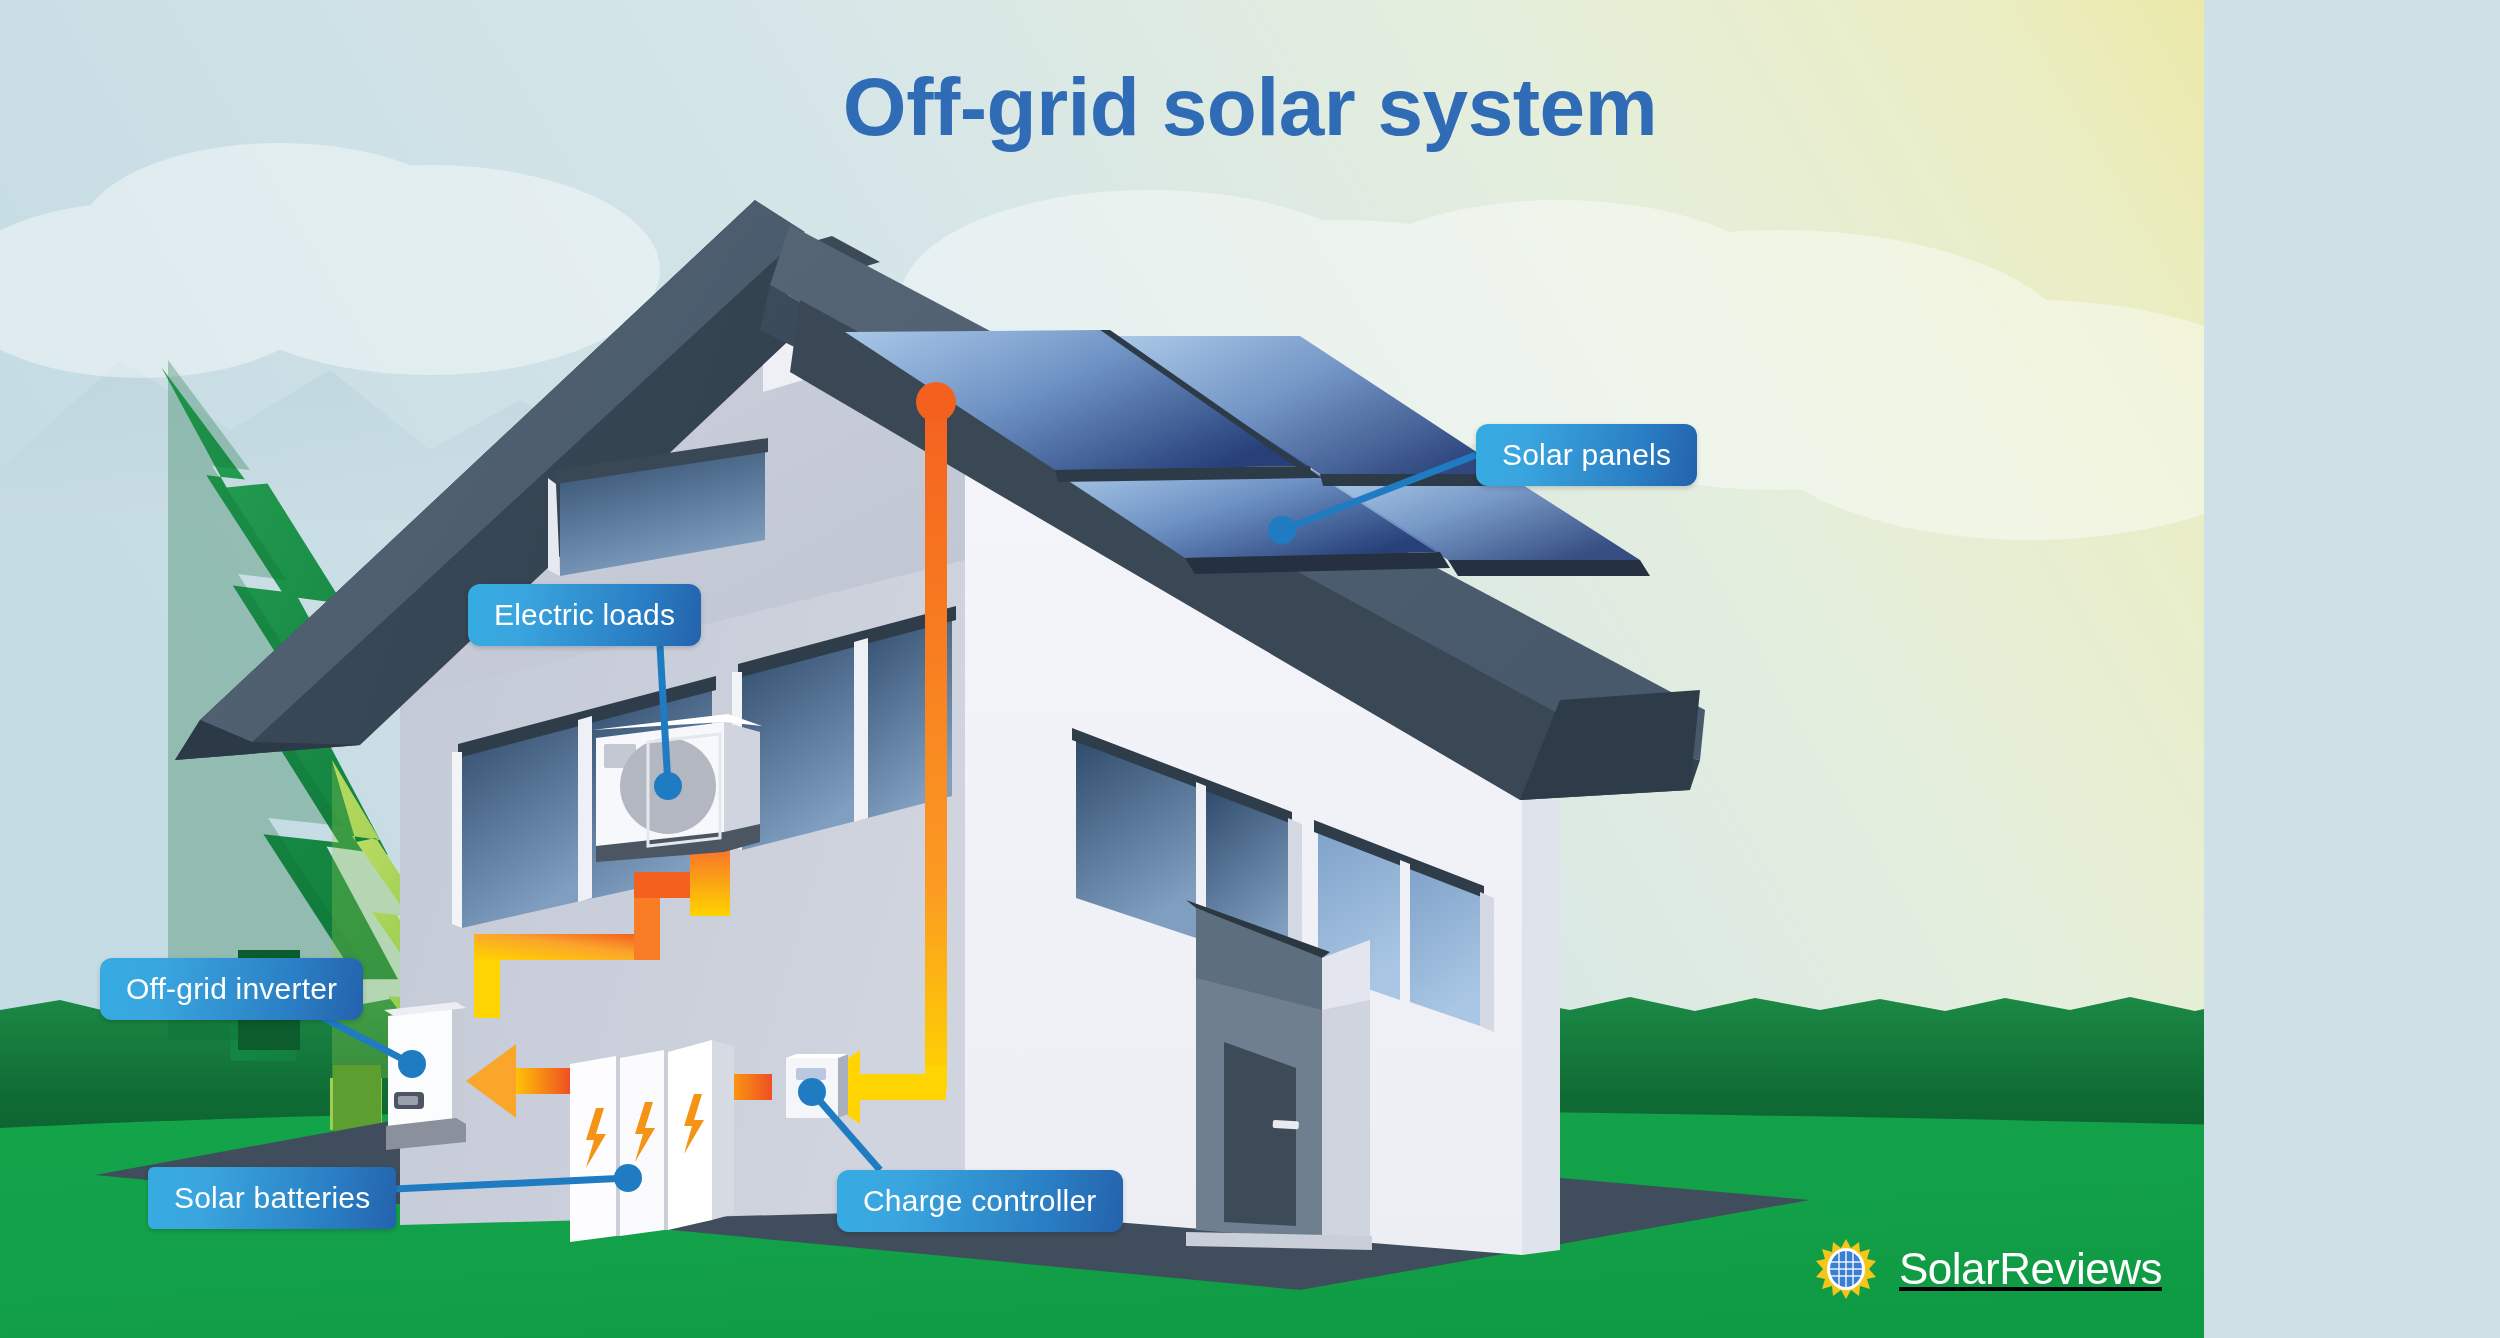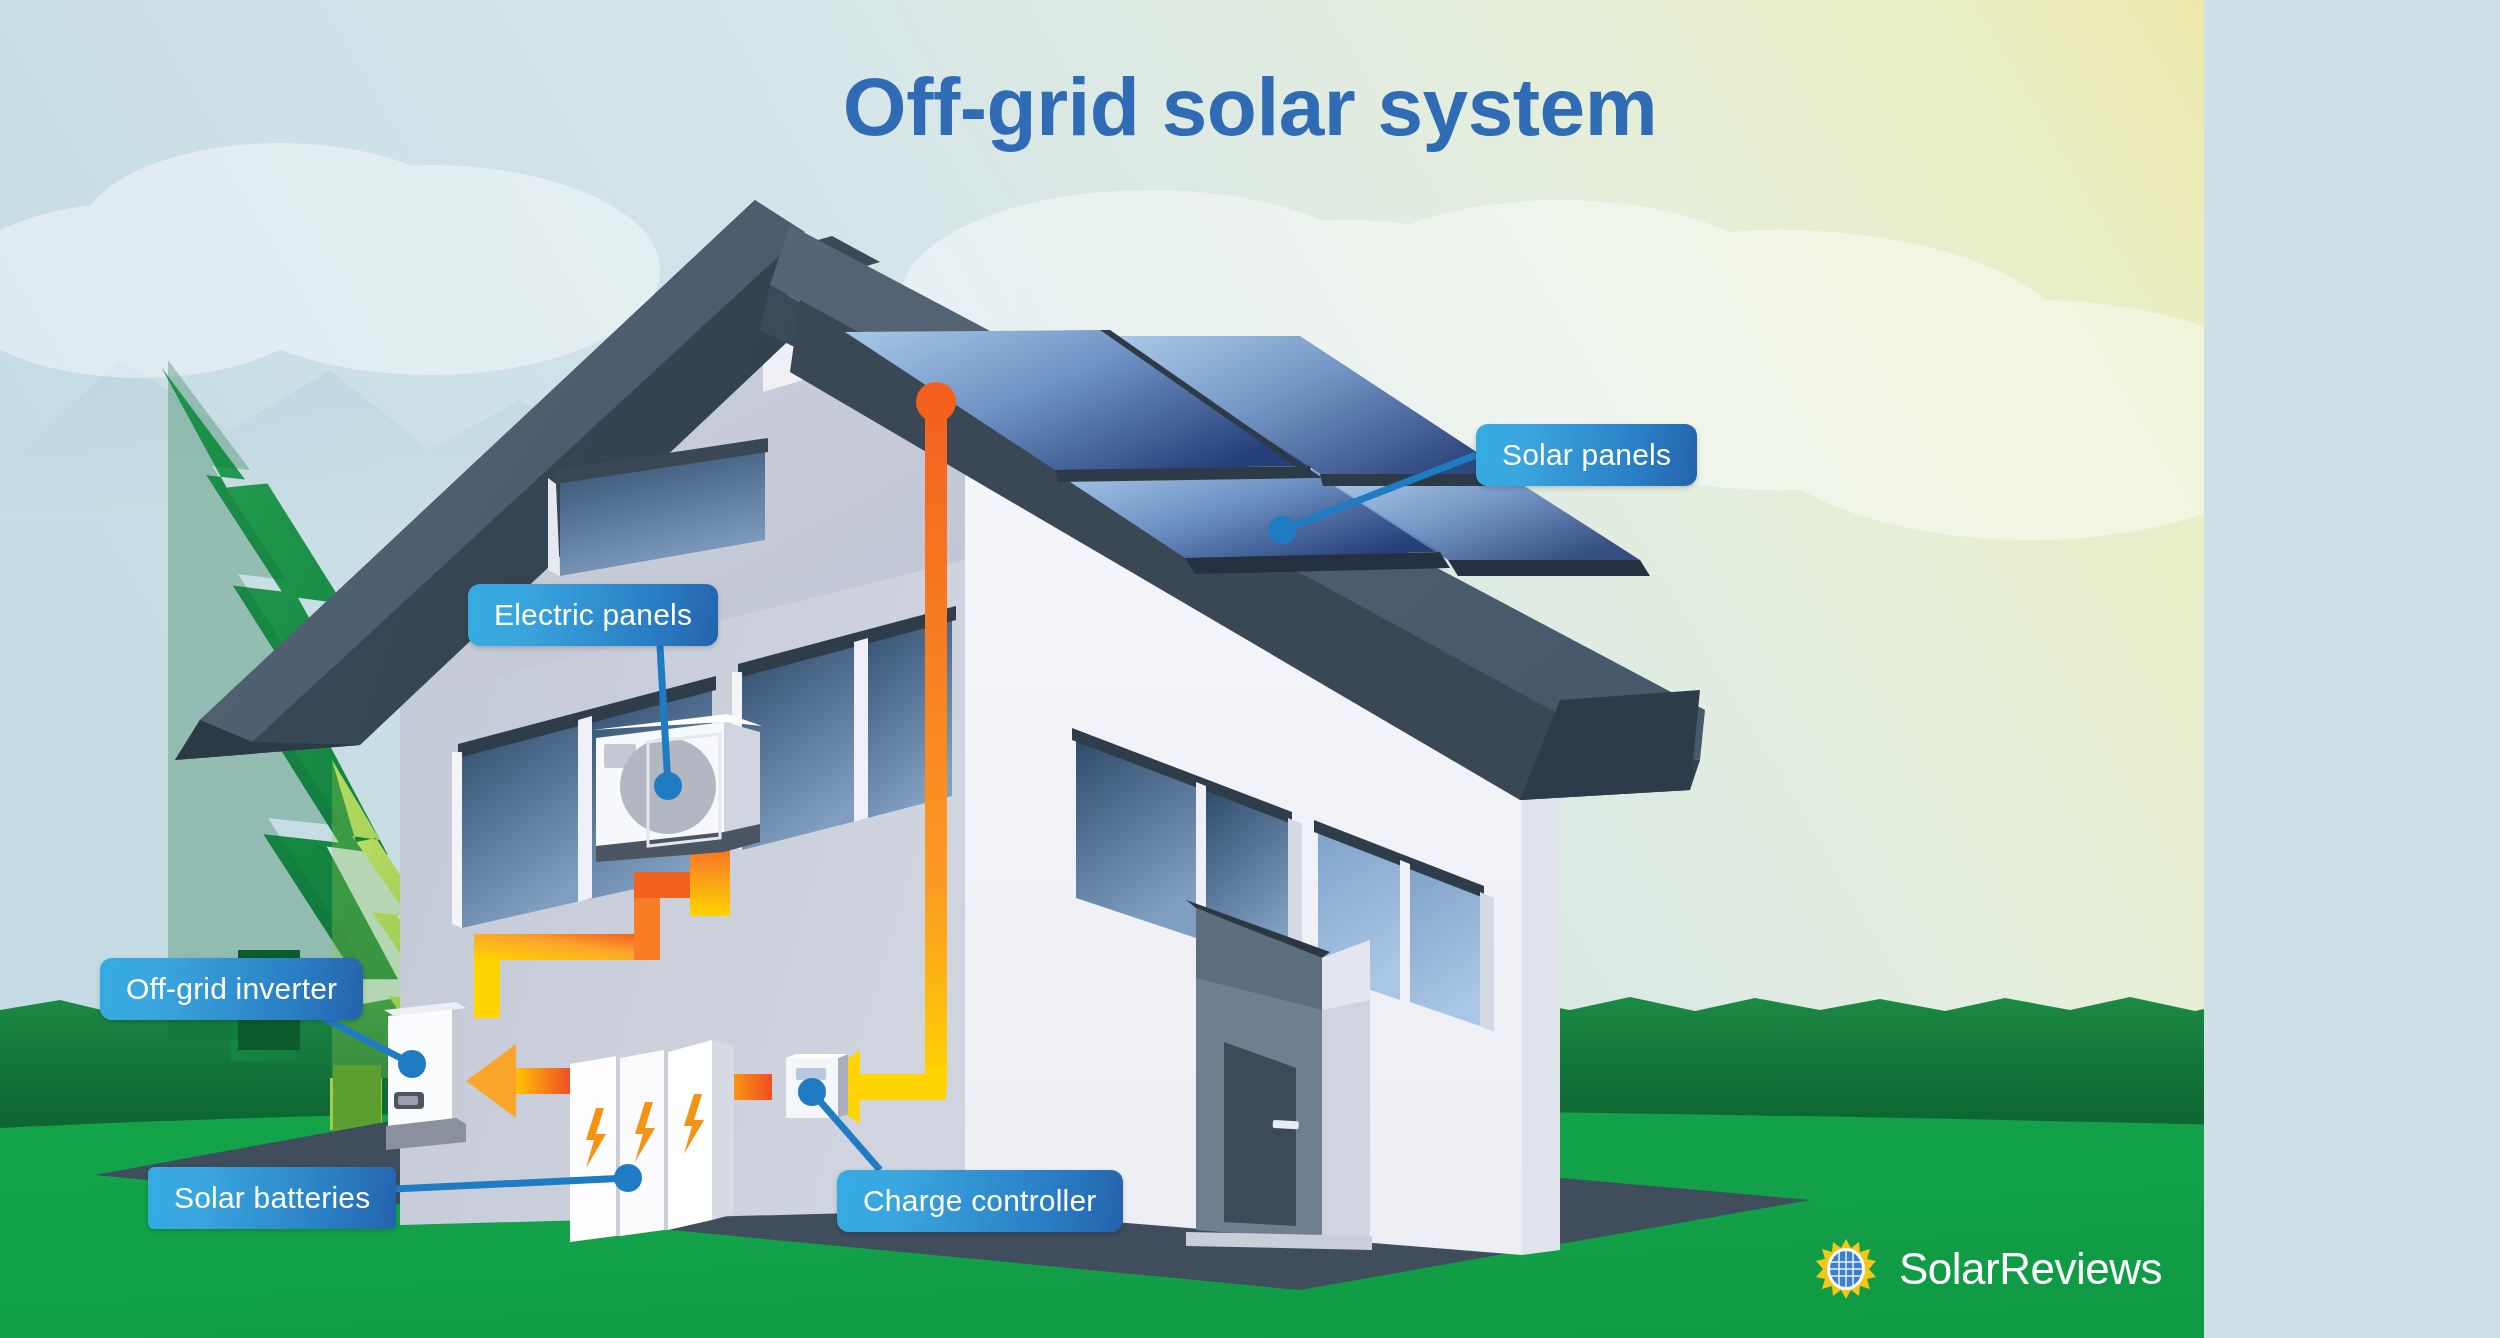--- a/index.html
+++ b/index.html
@@ -40,20 +40,21 @@
     color:#2f6cb5;
     letter-spacing:-0.5px;
     z-index:30;
   }
 
   
   #logo{
     position:absolute; right:42px; bottom:38px;
     display:flex; align-items:center; gap:22px;
     z-index:50;
+    text-decoration:underline;
   }
   #logo .logo-text{
     color:#ffffff; font-size:44px; font-weight:400; letter-spacing:-.5px;
   }
 </style>
 </head>
 <body>
 
 <div id="stage">
 
@@ -392,21 +393,21 @@
     </g>
   </svg>
 
   <div id="title">Off-grid solar system</div>
 
   <div class="callout" id="lbl-solar-panels">
     <span>Solar panels</span>
   </div>
 
   <div class="callout" id="lbl-electric-loads">
-    <span>Electric panels</span>
+    <span>Electric loads</span>
   </div>
 
   <div class="callout" id="lbl-offgrid-inv">
     <span>Off-grid inverter</span>
   </div>
 
   <div class="callout" id="lbl-solar-batt">
     <span>Solar batteries</span>
   </div>
 

